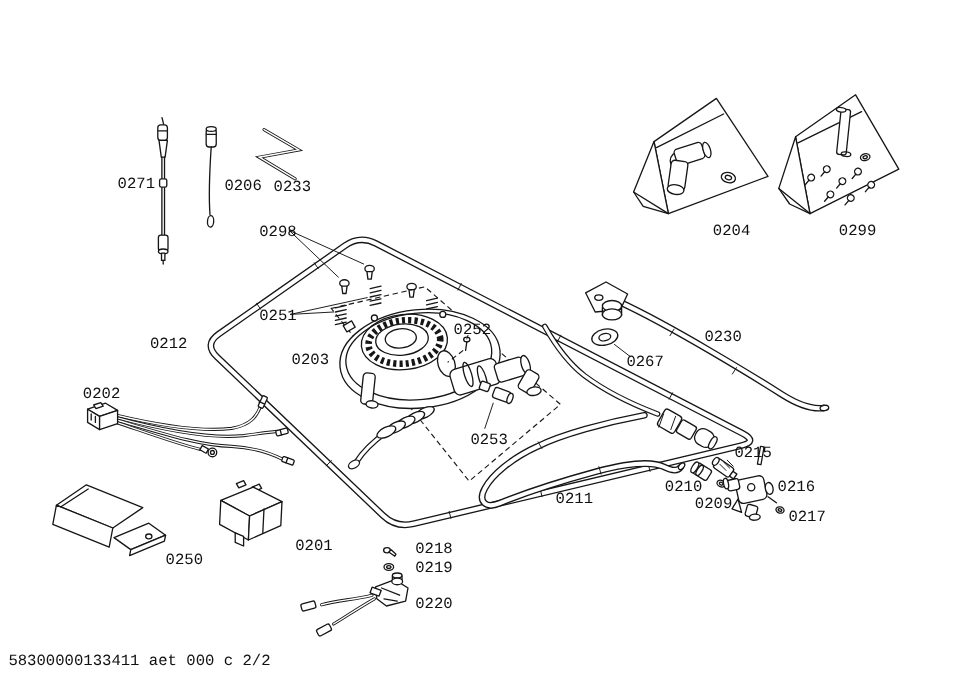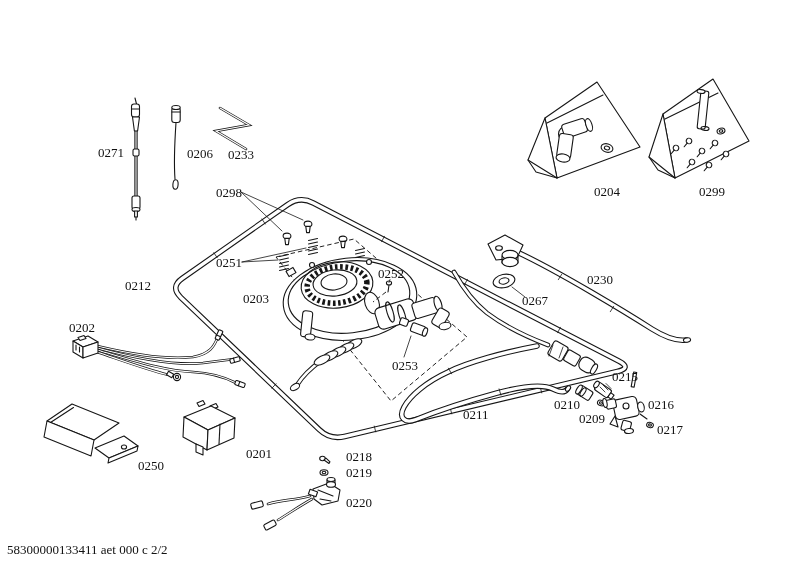--- a/index.html
+++ b/index.html
@@ -1,17 +1,17 @@
 <!DOCTYPE html>
 <html><head>
 <meta charset="utf-8">
 <style>
   html,body { margin:0; padding:0; background:#fff; }
   #stage { position:relative; width:800px; height:566px; background:#fff; overflow:hidden;
-           font-family:Liberation Serif, serif;text-align:right; }
+           font-family:Liberation Mono, monospace;text-align:right; }
   svg { position:absolute; left:0; top:0; }
   .ln   { fill:none;  stroke:#161616; stroke-width:1.1; stroke-linecap:round; stroke-linejoin:round; }
   .thin { fill:none;  stroke:#161616; stroke-width:0.8; stroke-linecap:round; }
   .fw   { fill:#ffffff; stroke:#161616; stroke-width:1.1; stroke-linejoin:round; }
   .to   { fill:none; stroke:#161616; stroke-width:5.6; stroke-linecap:round; stroke-linejoin:round; }
   .ti   { fill:none; stroke:#ffffff; stroke-width:3.4; stroke-linecap:round; stroke-linejoin:round; }
   .bo   { fill:none; stroke:#161616; stroke-width:4.6; stroke-linecap:round; }
   .bi   { fill:none; stroke:#ffffff; stroke-width:2.6; stroke-linecap:round; }
   .wo   { fill:none; stroke:#161616; stroke-width:2.6; stroke-linecap:round; }
   .wi   { fill:none; stroke:#ffffff; stroke-width:1.2; stroke-linecap:round; }

